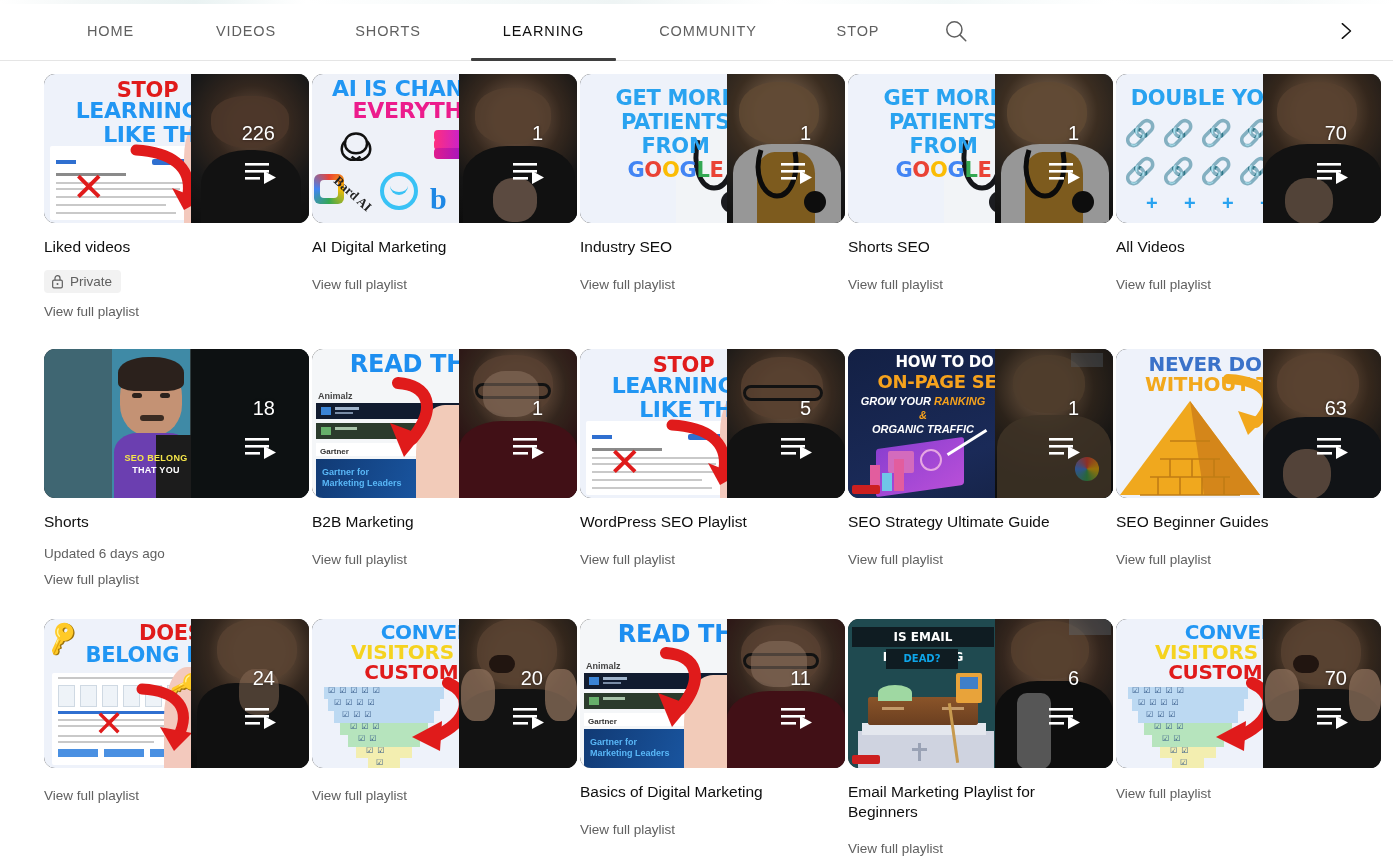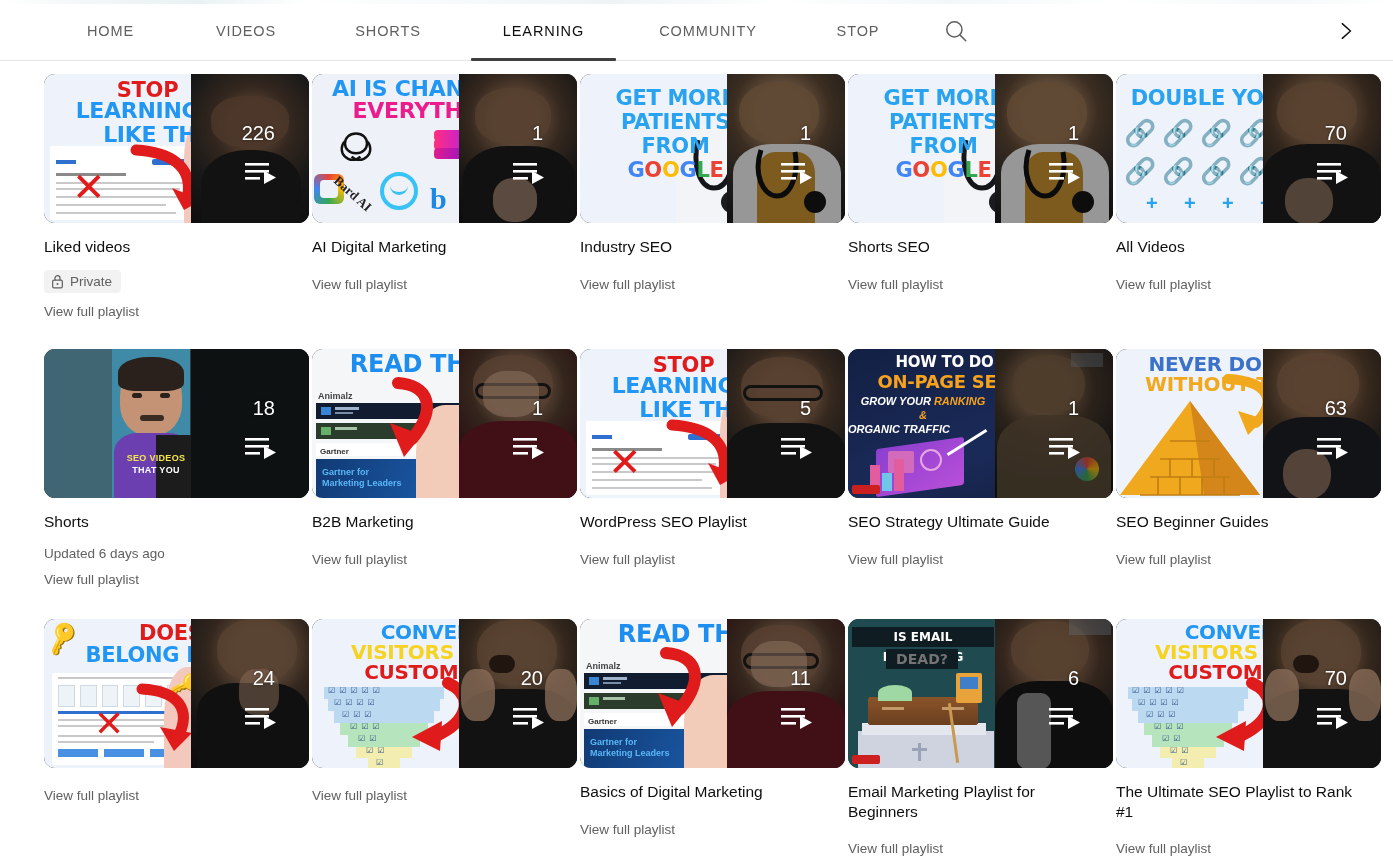--- a/index.html
+++ b/index.html
@@ -451,21 +451,21 @@
           <div class="bg" style="background:#3f6672"></div>
           <div style="position:absolute;left:68px;top:0;width:78px;height:149px;background:#3f8aa6;"></div>
           <div style="position:absolute;left:146px;top:0;width:40px;height:149px;background:#2f3d40;"></div>
           <div style="position:absolute;left:76px;top:14px;width:62px;height:72px;background:#c49274;border-radius:46% 46% 42% 42%;"></div>
           <div style="position:absolute;left:74px;top:8px;width:66px;height:34px;background:#2b211c;border-radius:46% 46% 24% 24%;"></div>
           <div style="position:absolute;left:88px;top:44px;width:10px;height:5px;background:#2b211c;border-radius:3px;"></div>
           <div style="position:absolute;left:116px;top:44px;width:10px;height:5px;background:#2b211c;border-radius:3px;"></div>
           <div style="position:absolute;left:96px;top:66px;width:24px;height:6px;background:#3a2b22;border-radius:3px;"></div>
           <div style="position:absolute;left:70px;top:84px;width:78px;height:65px;background:#6b3fb0;border-radius:30% 30% 0 0;"></div>
           <div style="position:absolute;left:112px;top:86px;width:50px;height:63px;background:#1c1c1c;"></div>
-          <div style="position:absolute;left:66px;top:104px;width:92px;text-align:center;font-size:9px;font-weight:900;color:#f5e64a;letter-spacing:.3px;">SEO VIDEOS</div>
+          <div style="position:absolute;left:66px;top:104px;width:92px;text-align:center;font-size:9px;font-weight:900;color:#f5e64a;letter-spacing:.3px;">SEO BELONG</div>
           <div style="position:absolute;left:66px;top:116px;width:92px;text-align:center;font-size:9px;font-weight:900;color:#ffffff;letter-spacing:.3px;">THAT YOU</div>
         </div>
         <div class="thumb-right">
           <div class="person" style="background:#14191b;"></div>
         </div>
         <div class="count">18</div>
         <div class="pl-icon">
           <svg width="34" height="22" viewBox="0 0 34 22">
               <rect x="0" y="1" width="24" height="2.6" fill="#fff"></rect>
               <rect x="0" y="8" width="24" height="2.6" fill="#fff"></rect>
@@ -570,21 +570,21 @@
     <div class="card">
       <div class="thumb">
         <div class="tart">
           <div class="bg" style="background:linear-gradient(160deg,#132044,#1a2a58 60%,#14203f)"></div>
           <div class="big-txt" style="top:6px;left:-72px;font-size:15px;color:#ffffff;">HOW TO DO</div>
           <div class="big-txt" style="top:24px;left:-72px;font-size:18px;color:#f6a21d;">ON-PAGE SEO</div>
           <div style="position:absolute;left:0;top:46px;width:150px;text-align:center;font-size:11px;font-style:italic;font-weight:700;">
             <span style="color:#fff">GROW YOUR </span><span style="color:#f6a21d">RANKING</span>
           </div>
           <div style="position:absolute;left:0;top:60px;width:150px;text-align:center;font-size:11px;font-style:italic;font-weight:700;color:#f6a21d;">&amp;</div>
-          <div style="position:absolute;left:0;top:74px;width:150px;font-size:11px;font-style:italic;font-weight:700;color:#fff;">ORGANIC TRAFFIC</div>
+          <div style="position:absolute;left:0;top:74px;width:150px;text-align:center;font-size:11px;font-style:italic;font-weight:700;color:#fff;">ORGANIC TRAFFIC</div>
           <div style="position:absolute;left:28px;top:94px;width:88px;height:48px;background:linear-gradient(150deg,#8b3fd0,#b84fd8);transform:skewY(-8deg);border-radius:3px;"></div>
           <div style="position:absolute;left:40px;top:102px;width:26px;height:22px;background:#d36bbd;border-radius:2px;"></div>
           <div style="position:absolute;left:72px;top:100px;width:22px;height:22px;border:2px solid #e6a6e2;border-radius:50%;"></div>
           <div style="position:absolute;left:22px;top:116px;width:10px;height:26px;background:#e25d9e;"></div>
           <div style="position:absolute;left:34px;top:124px;width:10px;height:18px;background:#6fc6e8;"></div>
           <div style="position:absolute;left:46px;top:110px;width:10px;height:32px;background:#e25d9e;"></div>
           <div style="position:absolute;left:96px;top:92px;width:46px;height:3px;background:#ffffff;transform:rotate(-32deg);"></div>
           <div style="position:absolute;left:4px;top:136px;width:28px;height:9px;background:#cc1f1f;border-radius:2px;"></div>
         </div>
         <div class="thumb-right">
@@ -809,21 +809,21 @@
       <div class="vfp" style="margin-top:20px">View full playlist</div>
     </div>
 
     <div class="card">
       <div class="thumb">
         <div class="tart">
           <div class="bg" style="background:#1f4a50"></div>
           <div style="position:absolute;left:4px;top:8px;width:142px;height:20px;background:#0f1c22;"></div>
           <div style="position:absolute;left:4px;top:8px;width:142px;height:20px;line-height:20px;text-align:center;font-size:12px;font-weight:900;color:#ffffff;font-family:'DejaVu Sans',sans-serif;">IS EMAIL MARKETING</div>
           <div style="position:absolute;left:38px;top:30px;width:72px;height:20px;background:#0f1c22;"></div>
-          <div style="position:absolute;left:38px;top:30px;width:72px;height:20px;line-height:20px;text-align:center;font-size:14px;font-weight:900;color:#737373;font-family:'DejaVu Sans',sans-serif;">DEAD?</div>
+          <div style="position:absolute;left:38px;top:30px;width:72px;height:20px;line-height:20px;text-align:center;font-size:10px;font-weight:900;color:#0ea5e9;font-family:'DejaVu Sans',sans-serif;">DEAD?</div>
           <div style="position:absolute;left:10px;top:112px;width:136px;height:37px;background:#cfd3e0;"></div>
           <div style="position:absolute;left:14px;top:104px;width:124px;height:12px;background:#e4e7ee;"></div>
           <div style="position:absolute;left:20px;top:78px;width:110px;height:28px;background:#7b4a26;border-radius:3px;"></div>
           <div style="position:absolute;left:20px;top:78px;width:110px;height:28px;background:linear-gradient(180deg,#8a5429,#6b3f20);border-radius:3px;"></div>
           <div style="position:absolute;left:34px;top:88px;width:22px;height:3px;background:#c39a6a;"></div>
           <div style="position:absolute;left:94px;top:88px;width:22px;height:3px;background:#c39a6a;"></div>
           <div style="position:absolute;left:30px;top:66px;width:34px;height:16px;background:#9fd8a2;border-radius:50% 50% 0 0;"></div>
           <div style="position:absolute;left:70px;top:124px;width:3px;height:18px;background:#9aa2b5;"></div>
           <div style="position:absolute;left:64px;top:129px;width:15px;height:3px;background:#9aa2b5;"></div>
           <div style="position:absolute;left:108px;top:54px;width:26px;height:30px;background:#e8a33a;border-radius:2px;"></div>
@@ -893,18 +893,17 @@
         <div class="count">70</div>
         <div class="pl-icon">
           <svg width="34" height="22" viewBox="0 0 34 22">
               <rect x="0" y="1" width="24" height="2.6" fill="#fff"></rect>
               <rect x="0" y="8" width="24" height="2.6" fill="#fff"></rect>
               <rect x="0" y="15" width="15" height="2.6" fill="#fff"></rect>
               <polygon points="19,9 31,15.5 19,22" fill="#fff"></polygon>
             </svg>
         </div>
       </div>
-      <div class="title">The Ultimate SEO Playlist to Rank #1</div>
       <div class="vfp" style="margin-top:18px">View full playlist</div>
     </div>
   </div>
 
 </div>
 
 </body></html>

